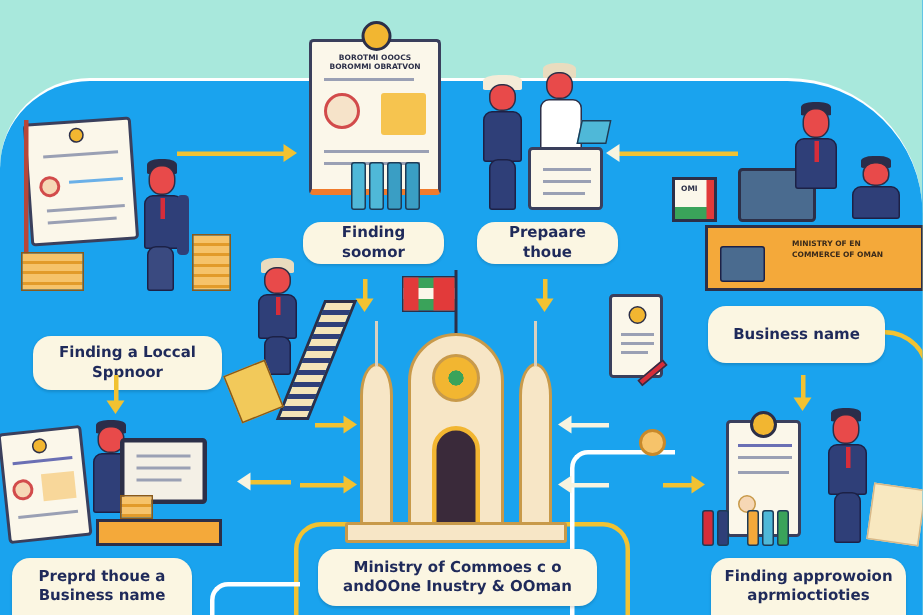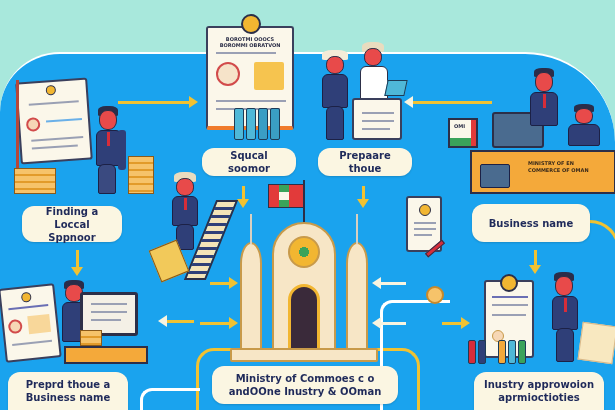--- a/index.html
+++ b/index.html
@@ -146,23 +146,23 @@
   <div style="position:absolute;right:0;top:0;width:5px;height:100%;background:#e23a3a;"></div>
 </div>
 <div class="desk" style="left:470px;top:150px;width:146px;height:44px;">
   <div style="position:absolute;left:56px;top:8px;font-size:5px;line-height:7px;font-weight:bold;color:#3a2a1a;">
     <div>MINISTRY OF EN</div>
     <div>COMMERCE OF OMAN</div>
   </div>
   <div style="position:absolute;left:8px;top:12px;width:30px;height:24px;background:#4a6b8f;border:1px solid #1c2146;border-radius:2px;"></div>
 </div>
 
-<div class="label" style="left:202px;top:148px;width:94px;height:28px;">Squcal soomor</div>
+<div class="label" style="left:202px;top:148px;width:94px;height:28px;">Finding soomor</div>
 <div class="label" style="left:318px;top:148px;width:94px;height:28px;">Prepaare thoue</div>
-<div class="label" style="left:22px;top:206px;width:100px;height:36px;">Finding a Loccal Sppnoor</div>
+<div class="label" style="left:22px;top:224px;width:126px;height:36px;">Finding a Loccal Sppnoor</div>
 <div class="label" style="left:472px;top:204px;width:118px;height:38px;">Business name</div>
 
 <div class="arrow-v" style="left:242px;top:186px;height:14px;"></div>
 <div class="arrow-v" style="left:362px;top:186px;height:14px;"></div>
 <div class="arrow-v" style="left:76px;top:250px;height:18px;"></div>
 <div class="arrow-v" style="left:534px;top:250px;height:16px;"></div>
 
 <div style="position:absolute;left:200px;top:200px;width:22px;height:80px;background:repeating-linear-gradient(#f4e4b8 0 5px, #2f3f78 5px 8px);border:2px solid #2c2f48;transform:skewX(-22deg);"></div>
 <div class="person" style="left:168px;top:172px;width:36px;height:80px;">
   <div class="hair" style="left:6px;top:0;width:22px;height:10px;background:#e9dcbf;"></div>
@@ -240,13 +240,13 @@
   <div class="head" style="left:7px;top:4px;width:18px;height:20px;"></div>
   <div class="body" style="left:4px;top:24px;width:26px;height:34px;"></div>
   <div class="tie" style="left:16px;top:26px;width:3px;height:14px;"></div>
   <div class="body" style="left:8px;top:56px;width:18px;height:34px;"></div>
 </div>
 <div style="position:absolute;left:580px;top:324px;width:35px;height:38px;background:#f8e8c0;border:1px solid #d8b888;transform:rotate(8deg);"></div>
 <div class="arrow-h right" style="left:442px;top:322px;width:20px;"></div>
 
 <div class="label" style="left:212px;top:366px;width:186px;height:38px;">Ministry of Commoes c o andOOne Inustry &amp; OOman</div>
 <div class="label" style="left:8px;top:372px;width:120px;height:38px;border-radius:12px 12px 0 0;">Preprd thoue a Business name</div>
-<div class="label" style="left:474px;top:372px;width:130px;height:38px;border-radius:12px 12px 0 0;">Inustry approwoion aprmioctioties</div>
+<div class="label" style="left:474px;top:372px;width:130px;height:38px;border-radius:12px 12px 0 0;">Finding approwoion aprmioctioties</div>
 
 </body></html>

